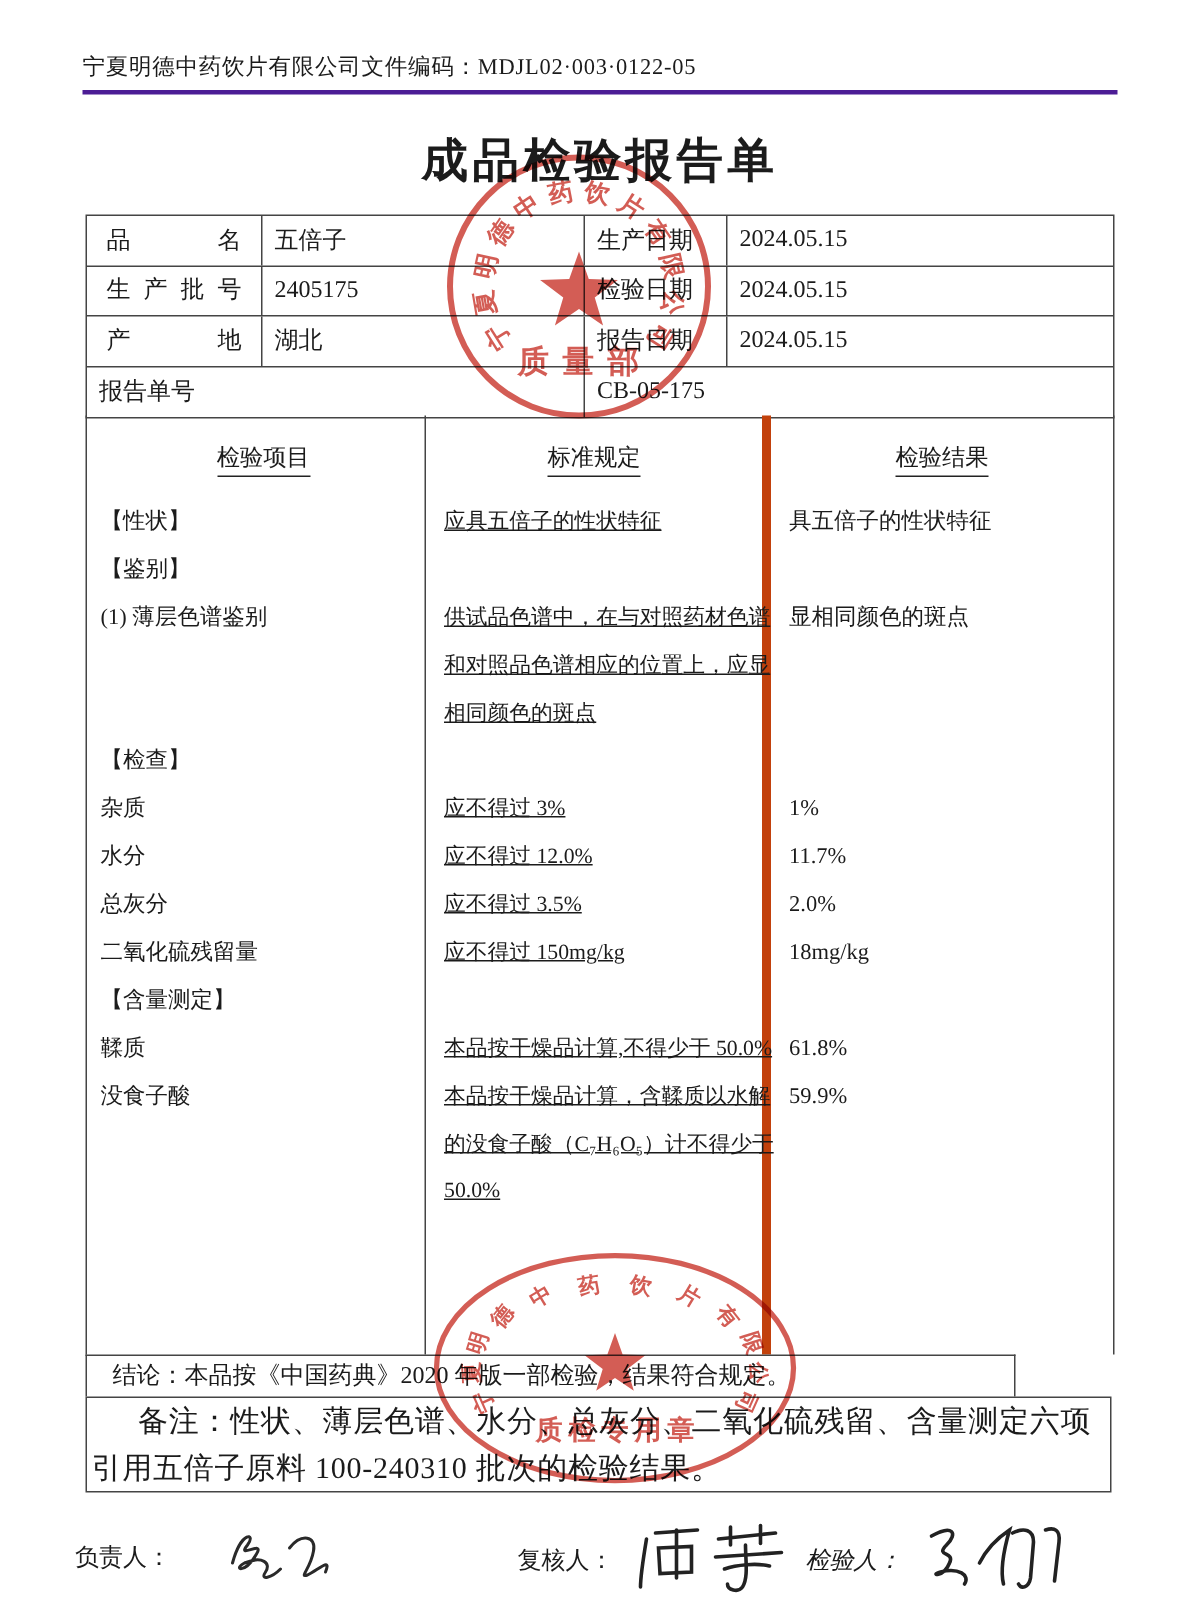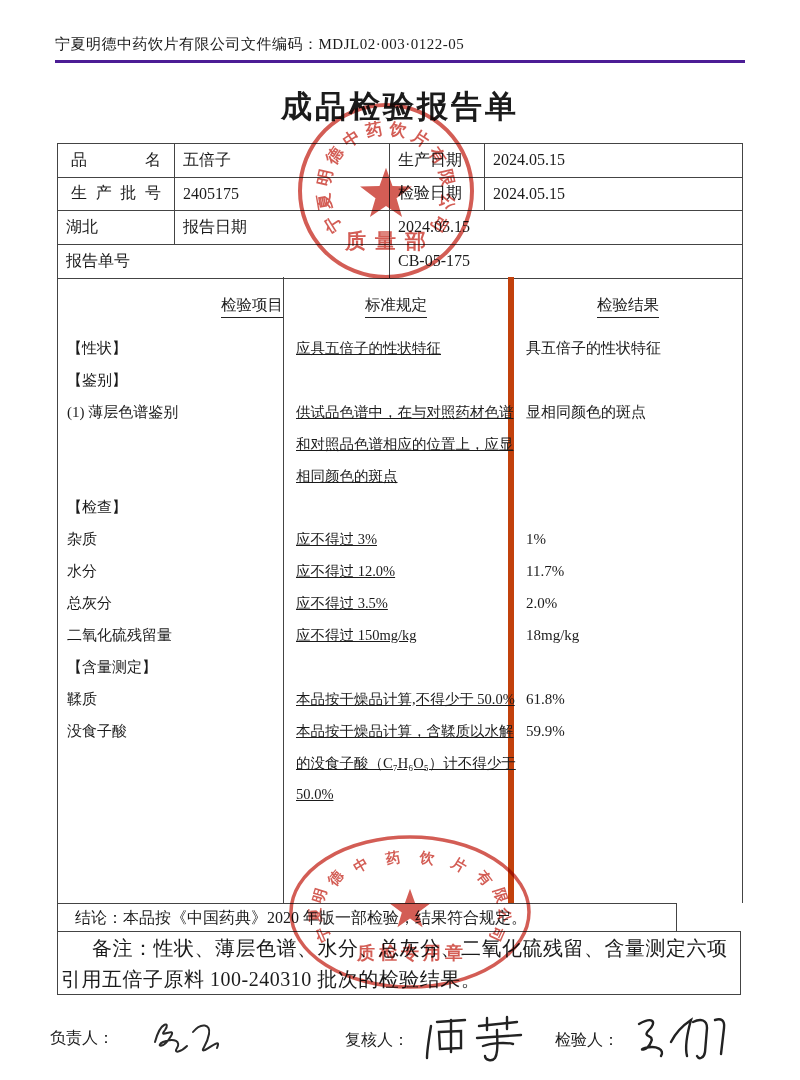--- a/index.html
+++ b/index.html
@@ -36,41 +36,41 @@
   #mtable{
     left:57px;top:277px;width:684px;height:626px;
     border-left:1px solid #444;border-right:1px solid #444;
     font-size:15px;
   }
   .mcol{position:absolute;top:0;height:626px;box-sizing:border-box;}
   #mcol1{left:0;width:226px;border-right:1px solid #444;}
   #mcol2{left:226px;width:230px;border-right:6px solid #c2410c;font-size:14.5px;}
   #mcol3{left:456px;width:228px;}
   .mhead{height:56px;display:flex;align-items:center;justify-content:center;padding-top:2px;box-sizing:border-box;font-size:15.5px;}
-  #mcol1 .mhead{justify-content:flex-end;padding-left:10px;}
+  #mcol1 .mhead{justify-content:center;padding-left:10px;}
   .mhead span{border-bottom:1px solid #222;padding-bottom:1px;}
   .mline{height:31.9px;line-height:31.9px;white-space:nowrap;overflow:visible;}
   #mcol1 .mline{padding-left:9px;}
   #mcol2 .mline{padding-left:12px;text-decoration:underline;}
   #mcol3 .mline{padding-left:12px;font-family:Liberation Serif, serif;}
   
   #conclusion{
     left:57px;top:903px;width:620px;height:28px;box-sizing:border-box;
     border:1px solid #444;border-bottom:none;
     font-size:16px;line-height:27px;padding-left:17px;overflow:hidden;white-space:nowrap;
   }
   #remark{
     left:57px;top:931px;width:684px;height:64px;box-sizing:border-box;
     border:1px solid #444;
     font-size:20px;line-height:31px;padding:1px 4px 0 3px;
     text-indent:31px;letter-spacing:.5px;
   }
   
   .sig-group{position:absolute;top:1012px;display:flex;align-items:center;font-size:16px;}
-  #sig1{left:50px;gap:15px;} #sig2{left:345px;} #sig3{left:555px;}
+  #sig1{left:50px;gap:15px;} #sig2{left:345px;} #sig3{left:537px;font-style:italic;}
   .sig-svg{margin-left:12px;}
   
   .stamp{position:absolute;pointer-events:none;opacity:.8;mix-blend-mode:multiply;z-index:9;}
   .stamp text{font-family:"Liberation Sans","DejaVu Sans",sans-serif;font-weight:bold;}
 </style>
 </head>
 <body>
 
 <div id="pagehead" class="abs">
   <span>宁夏明德中药饮片有限公司</span>
@@ -92,20 +92,23 @@
   </div>
   <div class="irow">
     <div class="icell bR ilab">
         <span>生产批号</span>
       </div>
     <div class="icell bR">2405175</div>
     <div class="icell bR">检验日期</div>
     <div class="icell">2024.05.15</div>
   </div>
   <div class="irow">
+    <div class="icell bR ilab">
+        <span>产地</span>
+      </div>
     <div class="icell bR">湖北</div>
     <div class="icell bR">报告日期</div>
     <div class="icell">2024.05.15</div>
   </div>
   <div class="irow">
     <div class="icell bR">报告单号</div>
     <div class="icell">CB-05-175</div>
   </div>
 </div>
 

